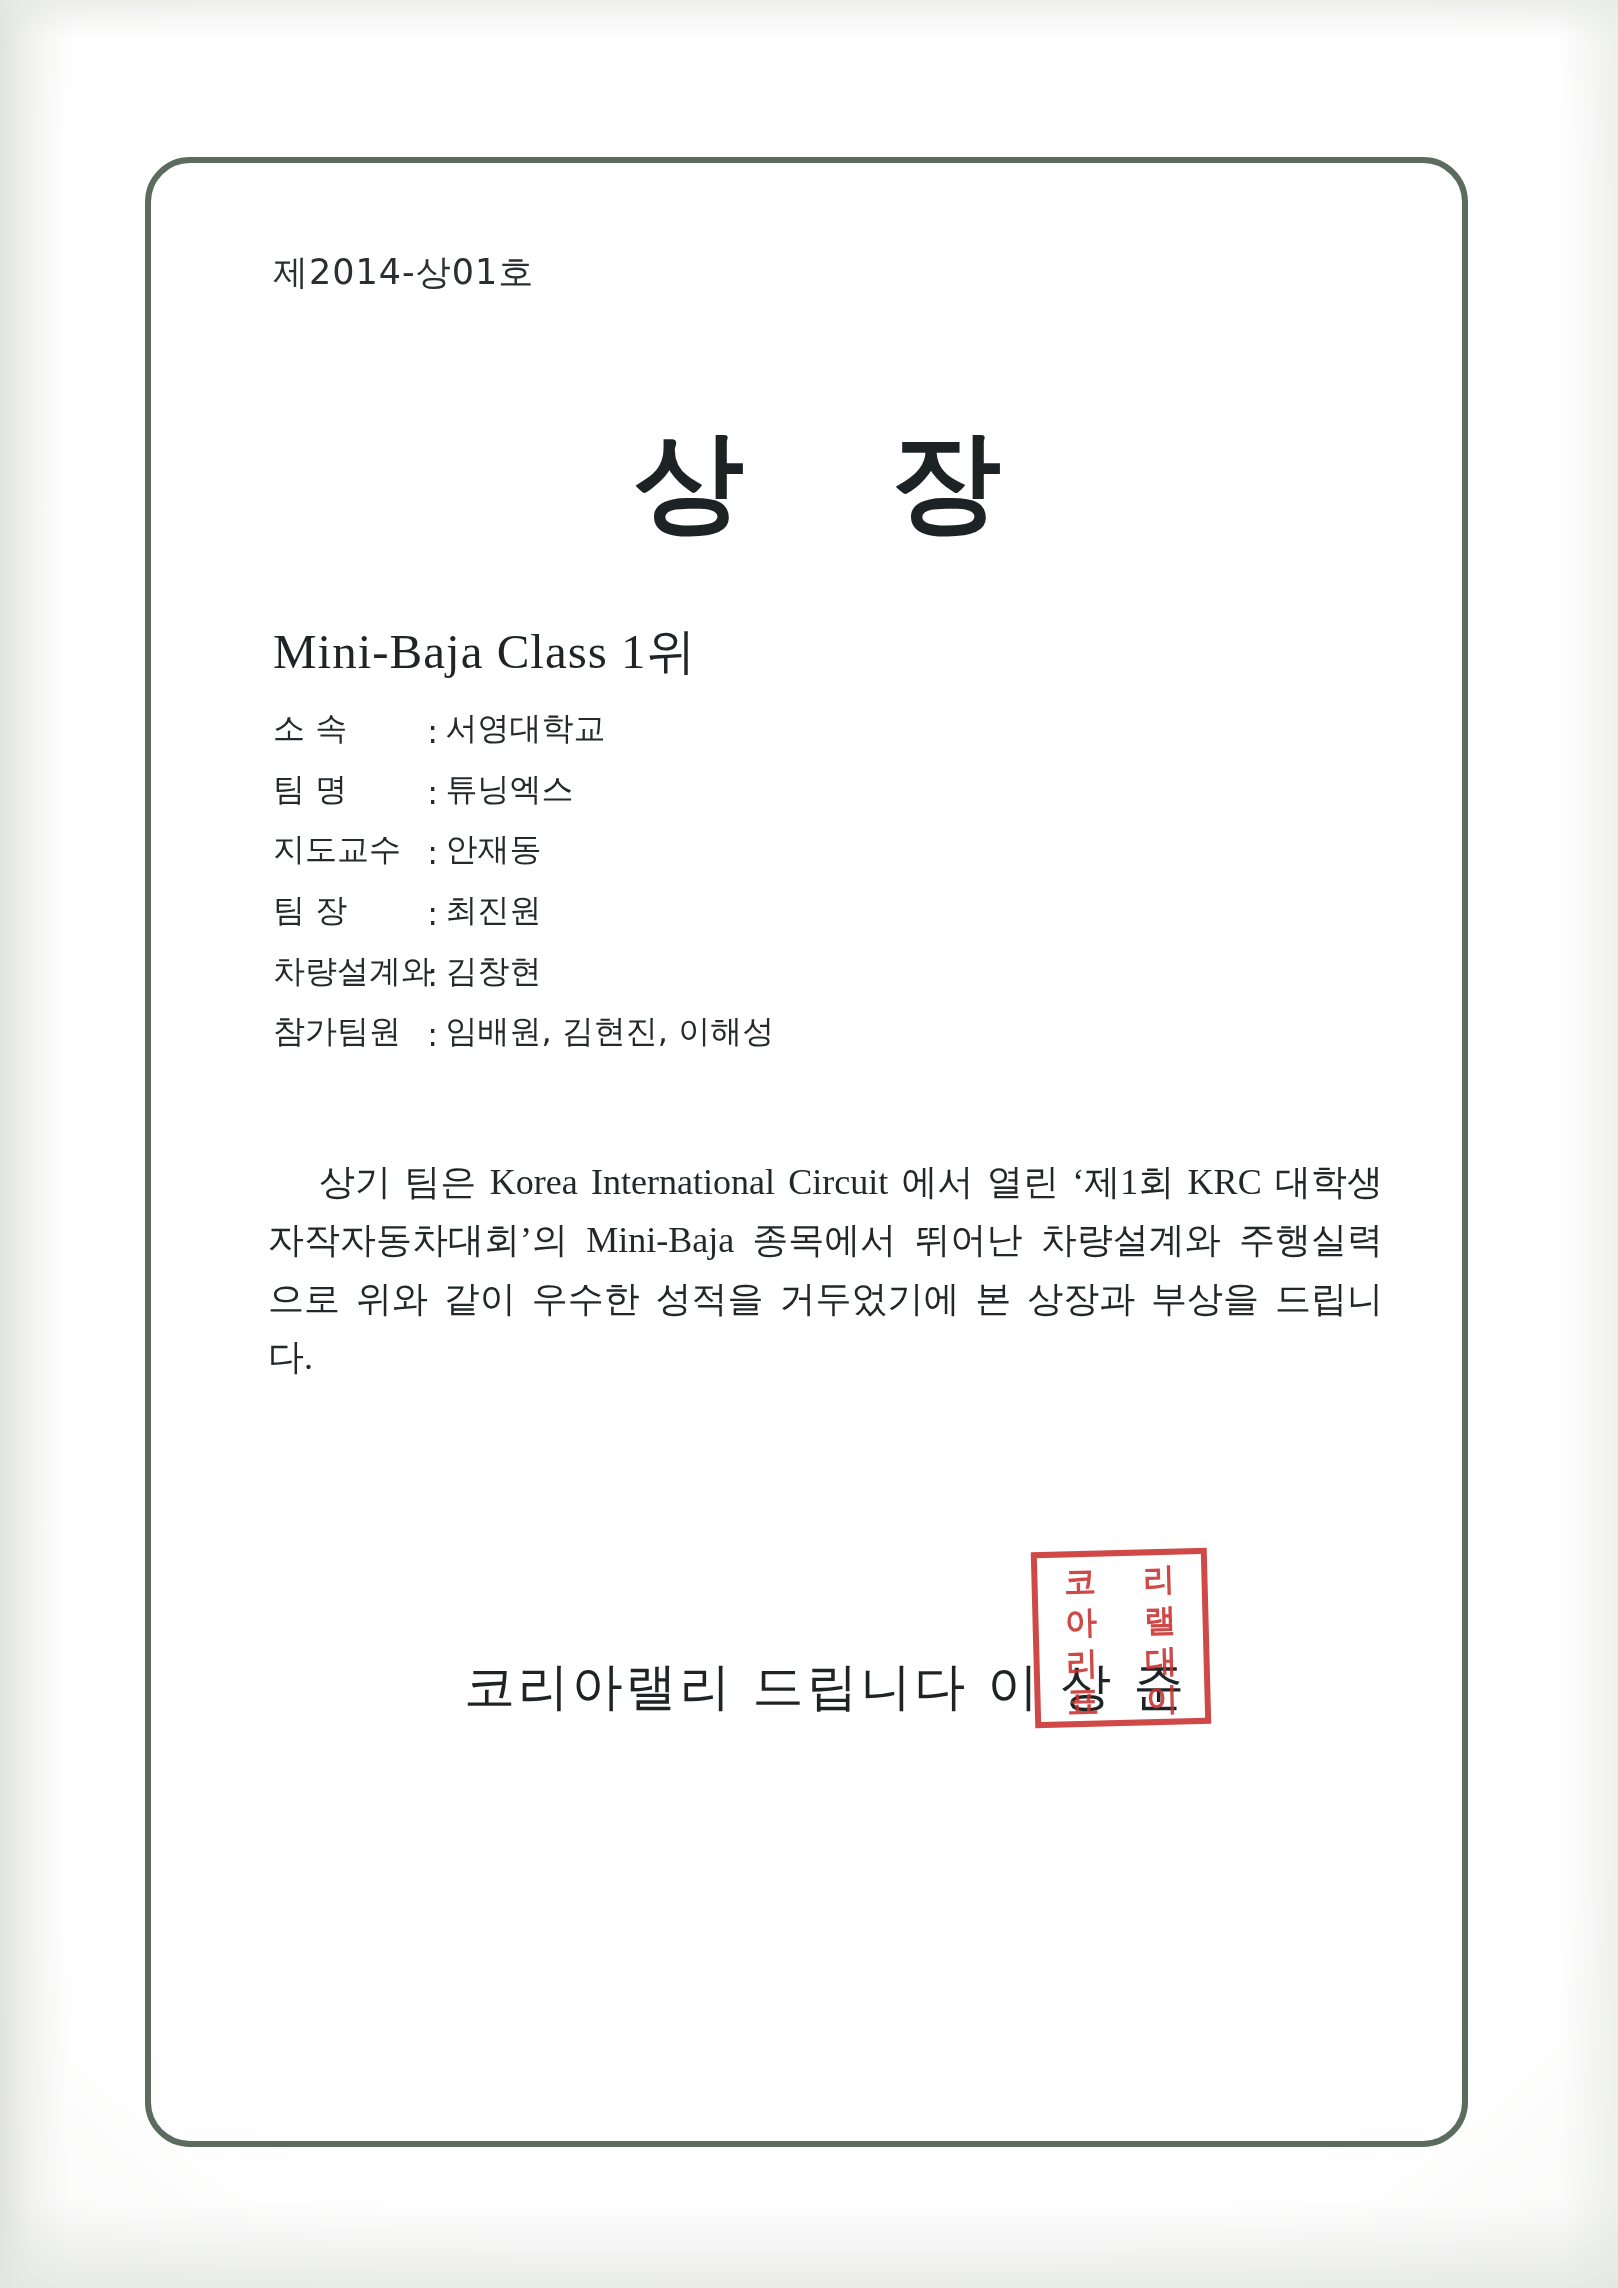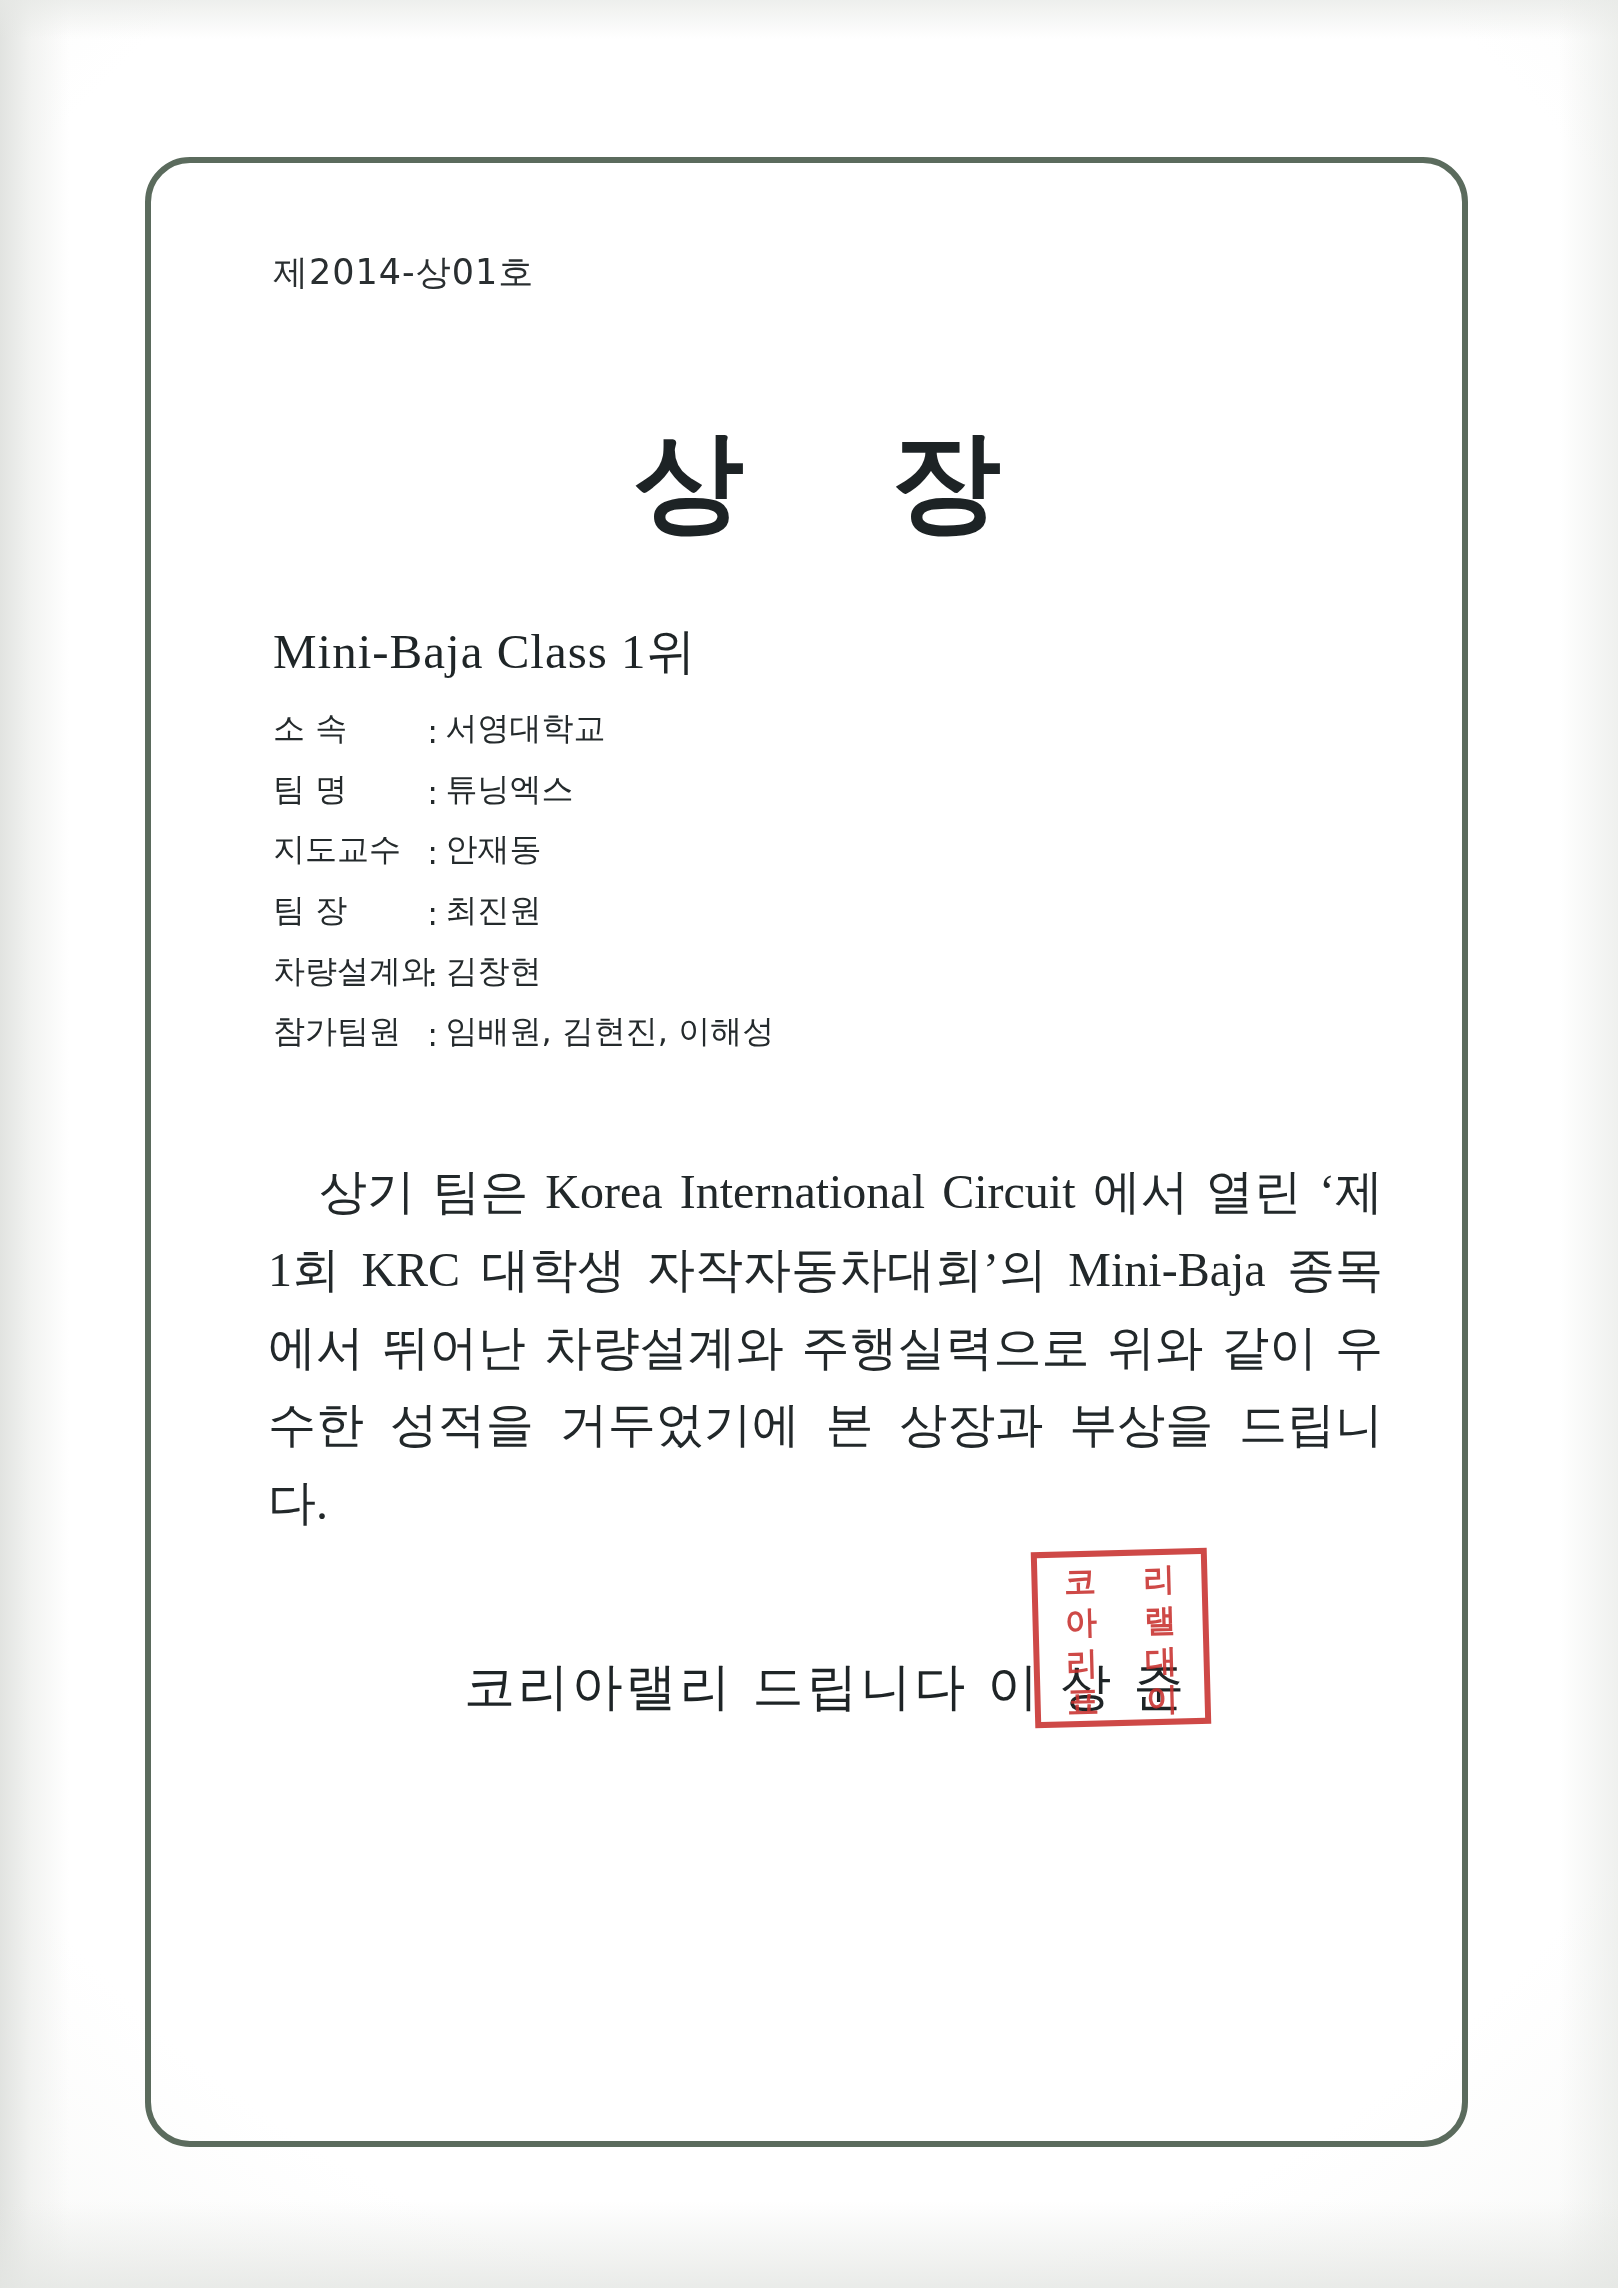--- a/index.html
+++ b/index.html
@@ -134,21 +134,21 @@
   }
   .field-value {
     white-space: nowrap;
   }
 
   .body-text {
     position: absolute;
     left: 98px;
     right: 98px;
     top: 990px;
-    font-size: 48px;
+    font-size: 36px;
     line-height: 1.62;
     text-align: justify;
     text-align-last: left;
     text-indent: 51px;
     color: #22282a;
     font-family: "Liberation Serif", serif;
     word-spacing: 3.9px;
   }
 
   .date-line {

